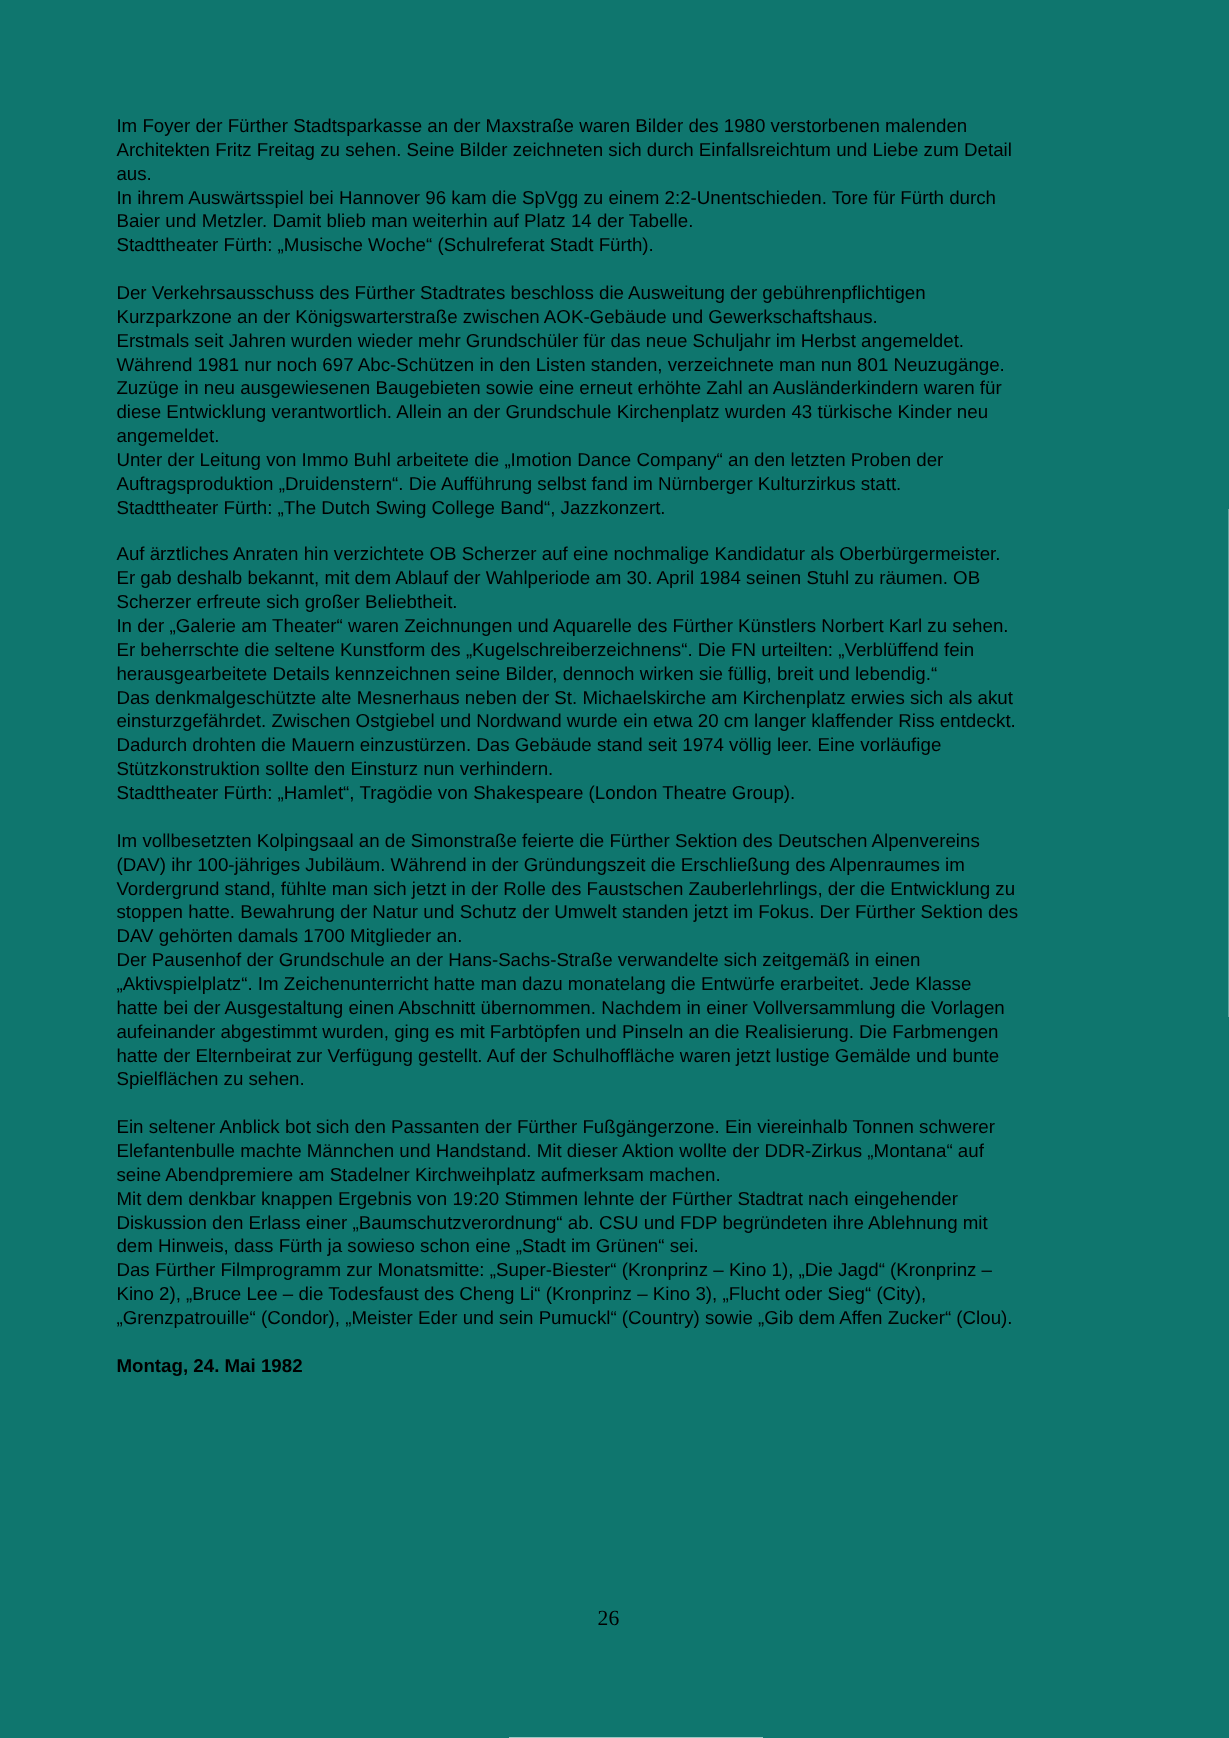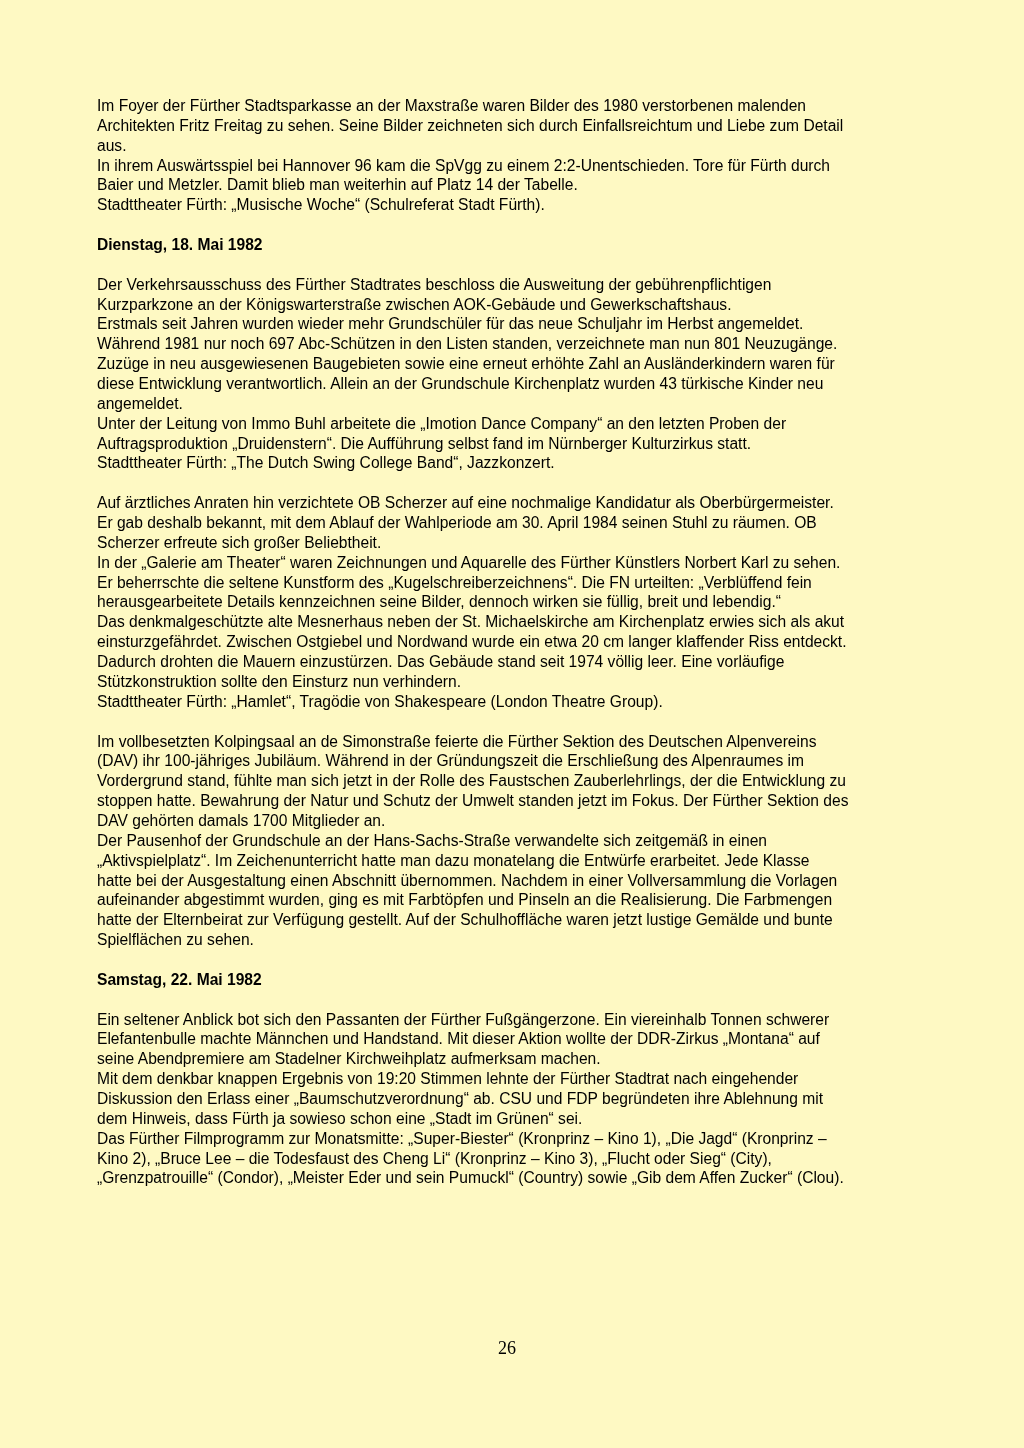--- a/index.html
+++ b/index.html
@@ -4,21 +4,21 @@
 <style>
   html, body {
     margin: 0;
     padding: 0;
     background: #ffffff;
   }
   .page {
     position: relative;
     width: 1024px;
     height: 1448px;
-    background: #fef9c3;
+    background: #0f766e;
     overflow: hidden;
     font-family: "Liberation Sans", sans-serif;
     color: #000000;
   }
   .page-content {
     position: absolute;
     left: 97px;
     top: 96px;
     width: 880px;
     font-size: 15.6px;
@@ -46,21 +46,20 @@
 <body>
 
 <div class="page">
   <div class="page-content">
     <div class="block paragraph">Im Foyer der Fürther Stadtsparkasse an der Maxstraße waren Bilder des 1980 verstorbenen malenden
 Architekten Fritz Freitag zu sehen. Seine Bilder zeichneten sich durch Einfallsreichtum und Liebe zum Detail
 aus.
 In ihrem Auswärtsspiel bei Hannover 96 kam die SpVgg zu einem 2:2-Unentschieden. Tore für Fürth durch
 Baier und Metzler. Damit blieb man weiterhin auf Platz 14 der Tabelle.
 Stadttheater Fürth: „Musische Woche“ (Schulreferat Stadt Fürth).</div>
-    <div class="block heading">Dienstag, 18. Mai 1982</div>
     <div class="block paragraph">Der Verkehrsausschuss des Fürther Stadtrates beschloss die Ausweitung der gebührenpflichtigen
 Kurzparkzone an der Königswarterstraße zwischen AOK-Gebäude und Gewerkschaftshaus.
 Erstmals seit Jahren wurden wieder mehr Grundschüler für das neue Schuljahr im Herbst angemeldet.
 Während 1981 nur noch 697 Abc-Schützen in den Listen standen, verzeichnete man nun 801 Neuzugänge.
 Zuzüge in neu ausgewiesenen Baugebieten sowie eine erneut erhöhte Zahl an Ausländerkindern waren für
 diese Entwicklung verantwortlich. Allein an der Grundschule Kirchenplatz wurden 43 türkische Kinder neu
 angemeldet.
 Unter der Leitung von Immo Buhl arbeitete die „Imotion Dance Company“ an den letzten Proben der
 Auftragsproduktion „Druidenstern“. Die Aufführung selbst fand im Nürnberger Kulturzirkus statt.
 Stadttheater Fürth: „The Dutch Swing College Band“, Jazzkonzert.</div>
@@ -79,25 +78,25 @@
 (DAV) ihr 100-jähriges Jubiläum. Während in der Gründungszeit die Erschließung des Alpenraumes im
 Vordergrund stand, fühlte man sich jetzt in der Rolle des Faustschen Zauberlehrlings, der die Entwicklung zu
 stoppen hatte. Bewahrung der Natur und Schutz der Umwelt standen jetzt im Fokus. Der Fürther Sektion des
 DAV gehörten damals 1700 Mitglieder an.
 Der Pausenhof der Grundschule an der Hans-Sachs-Straße verwandelte sich zeitgemäß in einen
 „Aktivspielplatz“. Im Zeichenunterricht hatte man dazu monatelang die Entwürfe erarbeitet. Jede Klasse
 hatte bei der Ausgestaltung einen Abschnitt übernommen. Nachdem in einer Vollversammlung die Vorlagen
 aufeinander abgestimmt wurden, ging es mit Farbtöpfen und Pinseln an die Realisierung. Die Farbmengen
 hatte der Elternbeirat zur Verfügung gestellt. Auf der Schulhoffläche waren jetzt lustige Gemälde und bunte
 Spielflächen zu sehen.</div>
-    <div class="block heading">Samstag, 22. Mai 1982</div>
     <div class="block paragraph">Ein seltener Anblick bot sich den Passanten der Fürther Fußgängerzone. Ein viereinhalb Tonnen schwerer
 Elefantenbulle machte Männchen und Handstand. Mit dieser Aktion wollte der DDR-Zirkus „Montana“ auf
 seine Abendpremiere am Stadelner Kirchweihplatz aufmerksam machen.
 Mit dem denkbar knappen Ergebnis von 19:20 Stimmen lehnte der Fürther Stadtrat nach eingehender
 Diskussion den Erlass einer „Baumschutzverordnung“ ab. CSU und FDP begründeten ihre Ablehnung mit
 dem Hinweis, dass Fürth ja sowieso schon eine „Stadt im Grünen“ sei.
 Das Fürther Filmprogramm zur Monatsmitte: „Super-Biester“ (Kronprinz – Kino 1), „Die Jagd“ (Kronprinz –
 Kino 2), „Bruce Lee – die Todesfaust des Cheng Li“ (Kronprinz – Kino 3), „Flucht oder Sieg“ (City),
 „Grenzpatrouille“ (Condor), „Meister Eder und sein Pumuckl“ (Country) sowie „Gib dem Affen Zucker“ (Clou).</div>
+    <div class="block heading">Montag, 24. Mai 1982</div>
   </div>
   <div class="page-number">26</div>
 </div>
 
 </body></html>

